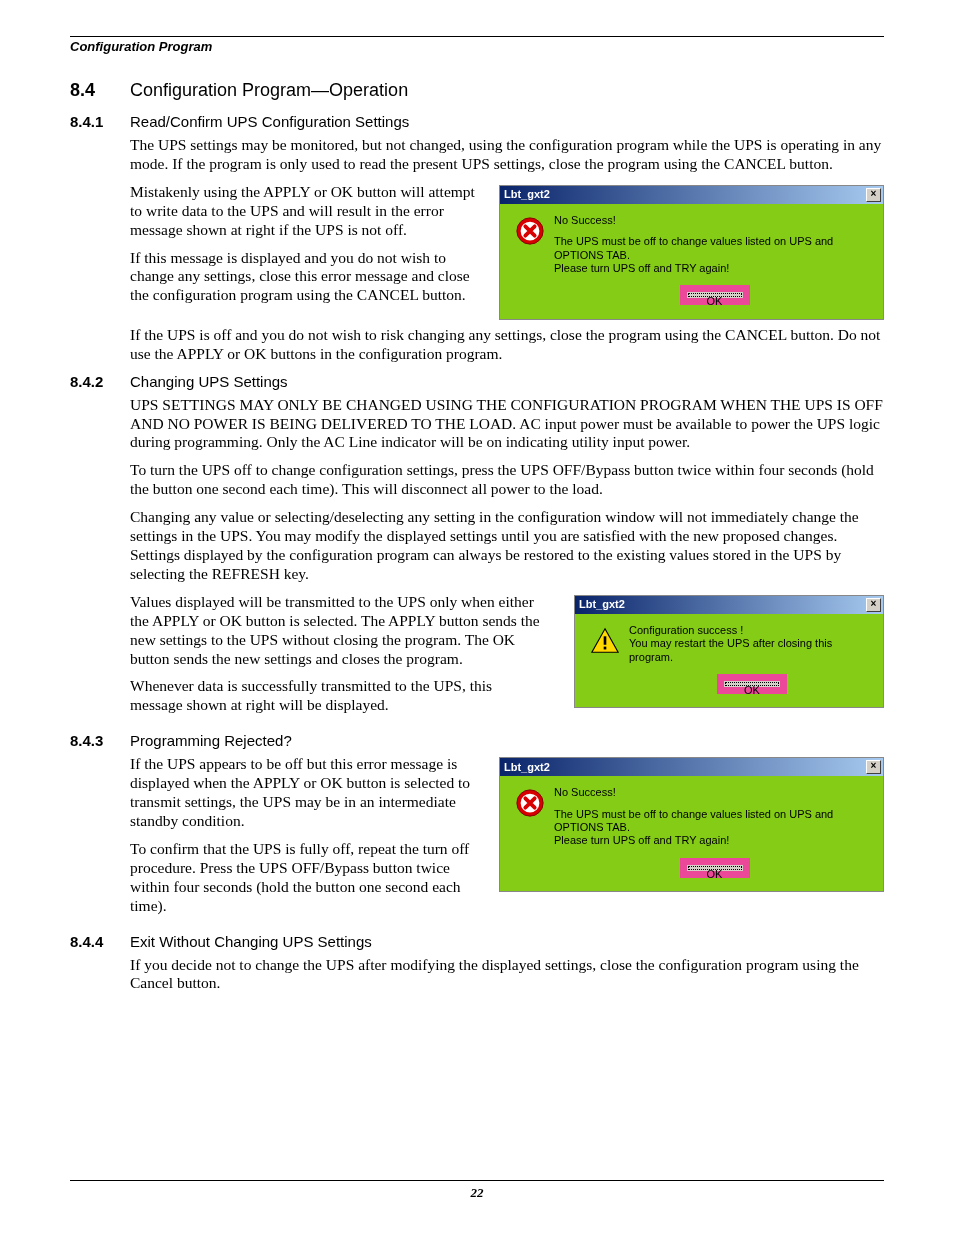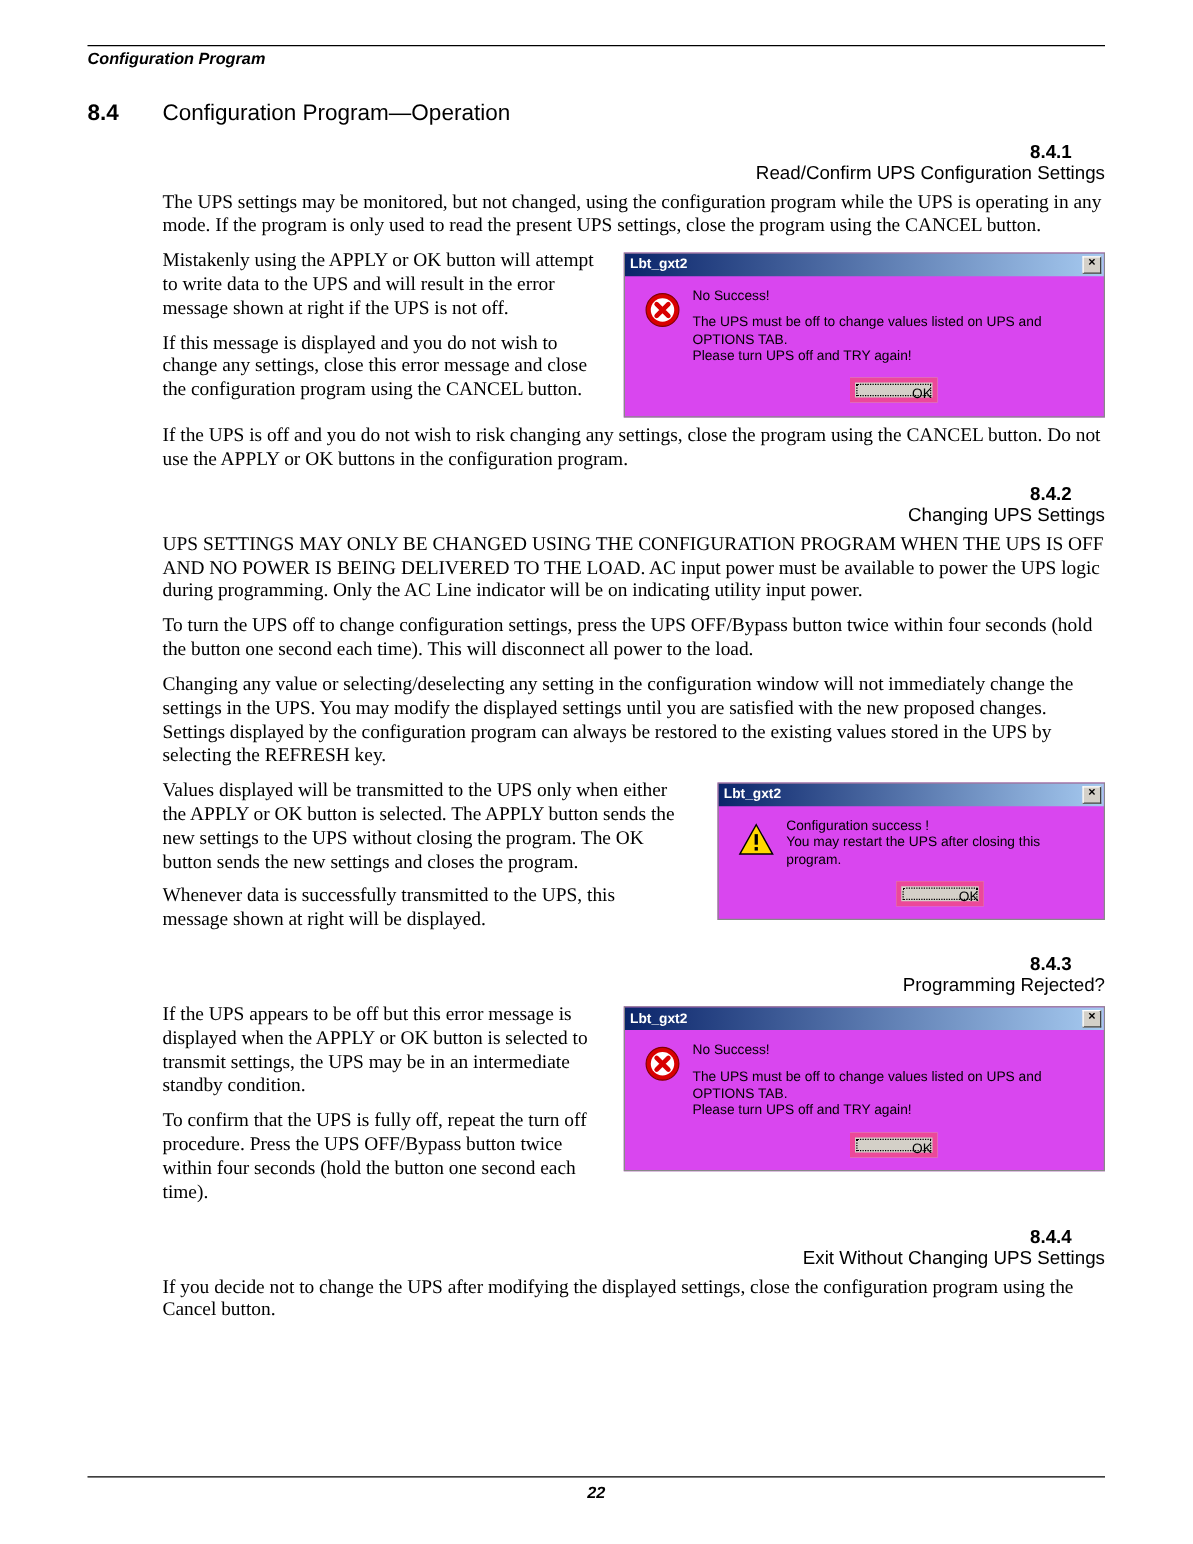--- a/index.html
+++ b/index.html
@@ -6,43 +6,43 @@
   html, body { width: 954px; background: #fff; font-family: "Times New Roman", Times, serif; color: #000; }
   .page { width: 954px; min-height: 1235px; padding: 36px 70px 30px 70px; position: relative; }
   .header-line { border-top: 1px solid #000; margin-bottom: 2px; }
   .header-text { font-family: Arial, Helvetica, sans-serif; font-weight: bold; font-style: italic; font-size: 13px; margin-bottom: 26px; }
   .row { display: flex; align-items: flex-end; }
   .num-col { width: 60px; font-family: Arial, Helvetica, sans-serif; font-weight: bold; flex-shrink: 0; }
   .title-col { flex: 1; font-family: Arial, Helvetica, sans-serif; font-weight: normal; }
   h2.row .num-col, h2.row .title-col { font-size: 18px; }
   h3.row .num-col, h3.row .title-col { font-size: 15px; }
   h2.row { margin-bottom: 12px; }
-  h3.row { margin-top: 8px; margin-bottom: 6px; flex-direction: column; }
+  h3.row { margin-top: 8px; margin-bottom: 6px; }
   .body { margin-left: 60px; font-size: 15.5px; line-height: 1.22; }
   .body p { margin-bottom: 9px; text-align: left; }
   .wrap { overflow: hidden; }
-  .fig { float: right; border: 1px solid #888; background: #d946ef; font-family: Tahoma, Arial, sans-serif; font-size: 11px; color: #000; }
+  .fig { float: right; border: 1px solid #888; background: #84cc16; font-family: Tahoma, Arial, sans-serif; font-size: 11px; color: #000; }
   .fig .tb { display: flex; align-items: center; height: 18px; background: linear-gradient(to right, #0a246a, #a6caf0); color: #fff; padding: 0 2px 0 4px; }
   .fig .tb .t { flex: 1; font-weight: bold; font-size: 11px; }
   .fig .tb .closebtn { width: 15px; height: 14px; background: #d4d0c8; border: 1px solid #fff; border-right-color: #404040; border-bottom-color: #404040; color: #000; font-family: Arial; font-size: 10px; font-weight: bold; line-height: 10px; text-align: center; }
   .fig .content { display: flex; padding: 10px 10px 10px 10px; }
   .fig .iconcell { width: 40px; flex-shrink: 0; display: flex; justify-content: center; align-items: flex-start; padding-top: 2px; }
   .fig .msg { flex: 1; padding-left: 4px; }
   .fig .msg .l1 { margin-bottom: 8px; }
   .fig .btnrow { text-align: center; padding: 0 10px 10px 56px; }
-  .okbtn { display: inline-block; min-width: 70px; height: 20px; line-height: 18px; background: #d4d0c8; border: 4px solid #ec4899; font-size: 11px; text-align: right; position: relative; }
+  .okbtn { display: inline-block; min-width: 70px; height: 20px; line-height: 18px; background: #d4d0c8; border: 7px solid #ec4899; font-size: 11px; text-align: center; position: relative; }
   .okbtn::after { content: ""; position: absolute; inset: 1px; border: 1px dotted #000; pointer-events: none; }
   .icon-error { width: 30px; height: 30px; }
   .icon-warn { width: 30px; height: 30px; }
   .fig1 { width: 385px; margin: 2px 0 6px 14px; }
   .fig2 { width: 310px; margin: 2px 0 6px 30px; }
   .fig3 { width: 385px; margin: 2px 0 6px 14px; }
   .footer { position: absolute; left: 70px; right: 70px; bottom: 34px; }
   .footer-line { border-top: 1px solid #000; margin-bottom: 4px; }
-  .footer-num { text-align: center; font-family: Liberation Sans, sans-serif; font-style: italic; font-weight: bold; font-size: 13px; }
+  .footer-num { text-align: center; font-family: Liberation Serif, serif; font-style: italic; font-weight: bold; font-size: 13px; }
 </style>
 </head>
 <body>
 
 <div class="page">
   <div class="header-line"></div>
   <div class="header-text">Configuration Program</div>
 
   <h2 class="row">
     <span class="num-col">8.4</span>

